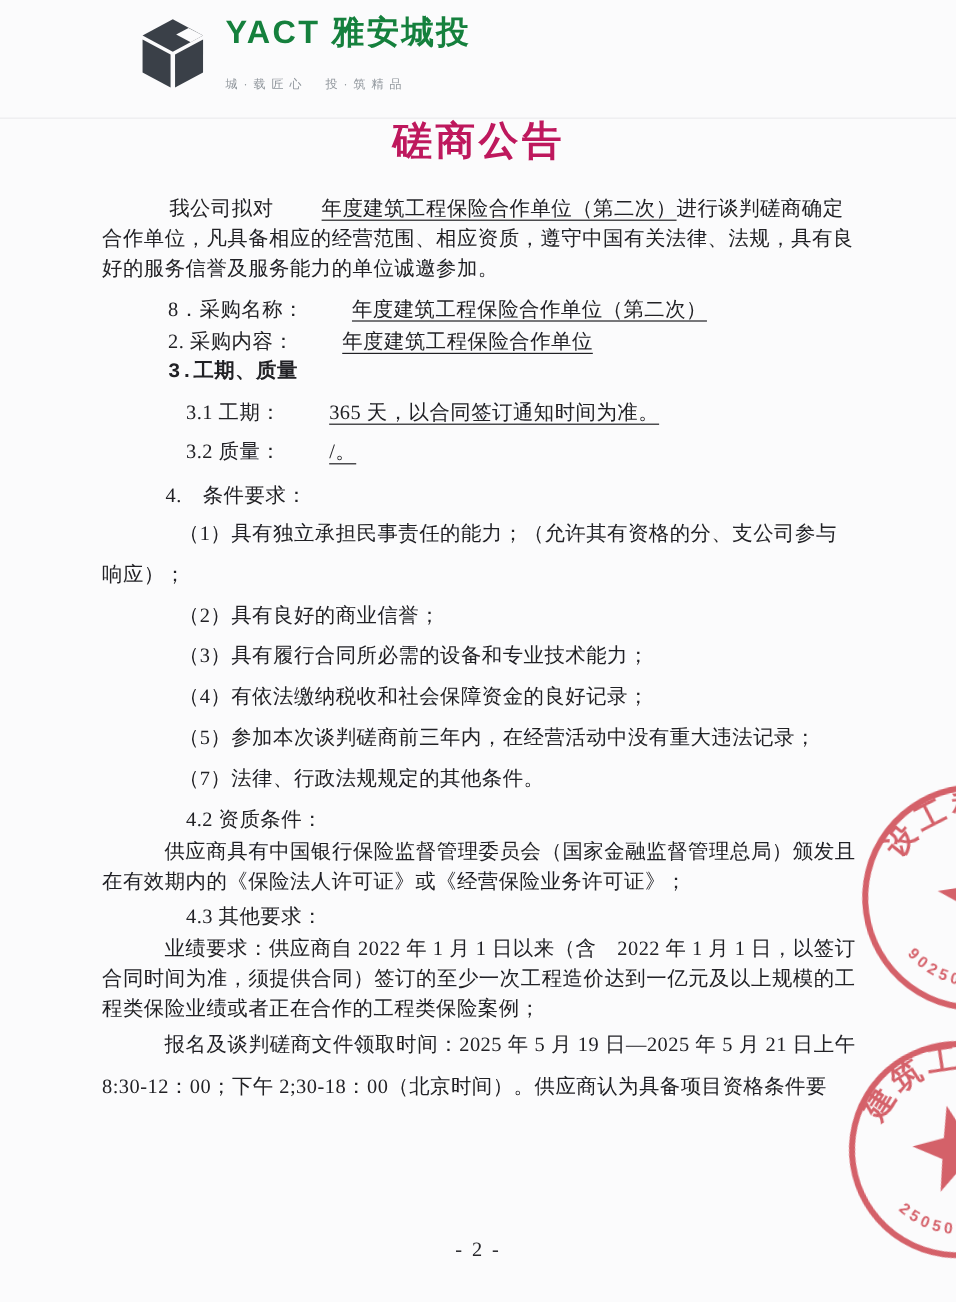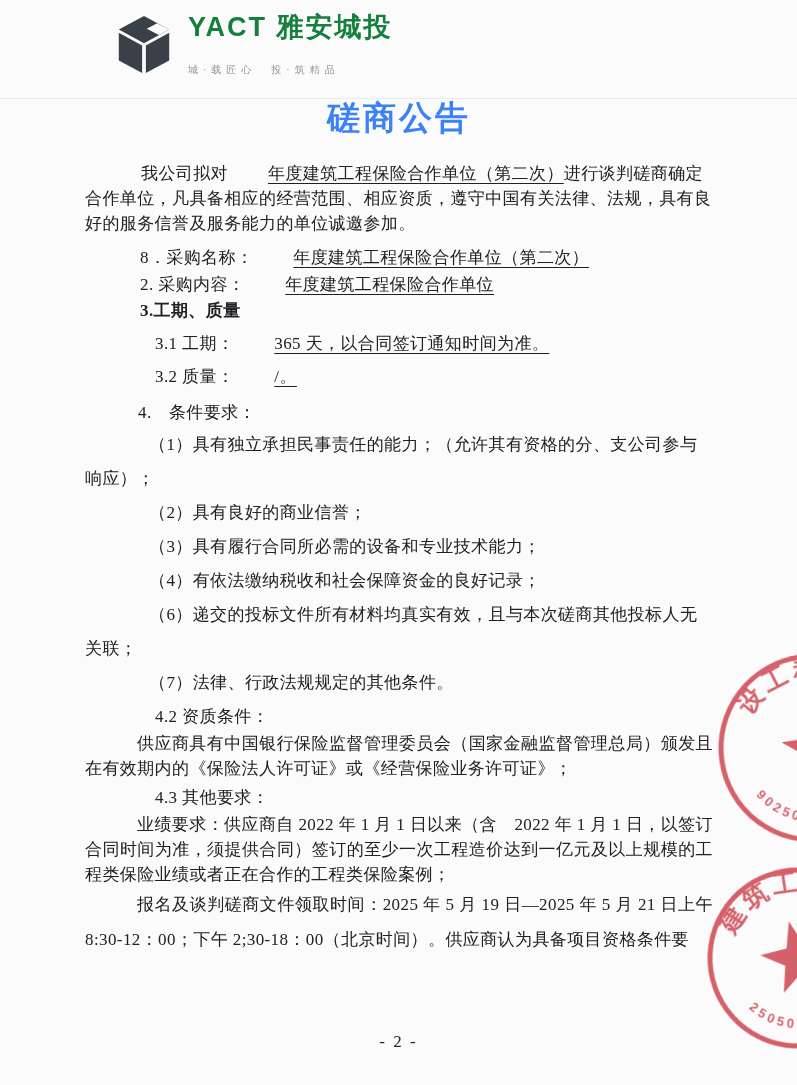--- a/index.html
+++ b/index.html
@@ -12,29 +12,29 @@
              background:#ebebee;}
   
   .logo{position:absolute;top:12px;left:116px;display:flex;align-items:center;gap:16px;
         font-family:"Liberation Sans","DejaVu Sans",sans-serif;}
   .cube{width:56px;height:60px;display:block;}
   .logo-name{font-size:27px;font-weight:bold;color:#15803d;letter-spacing:2px;line-height:30px;}
   .logo-tagline{font-size:10px;color:#8f959b;letter-spacing:5px;margin-top:21px;}
   
   .content{position:absolute;top:95px;left:85px;width:628px;
            font-size:17px;line-height:25px;letter-spacing:.4px;}
-  .title{margin:0;font-size:33px;line-height:46px;font-weight:bold;color:#3b82f6;
+  .title{margin:0;font-size:33px;line-height:46px;font-weight:bold;color:#be185d;
          text-align:center;letter-spacing:3px;}
   p{margin:0;}
   .intro{margin-top:20px;text-indent:56px;}
   .u{text-decoration:underline;text-underline-offset:4px;margin-left:40px;}
   .u-ext{padding-right:16px;}
   .li-a{margin:9px 0 0 55px;}
   .li-a2{margin:2px 0 0 55px;}
-  .li-a3{margin:1px 0 0 55px;font-weight:600;}
+  .li-a3{margin:1px 0 0 55px;font-weight:600;font-family:Liberation Mono, monospace;}
   .li-b{margin:8px 0 0 70px;}
   .li-req{margin:11px 0 0 53px;font-weight:normal;}
   .li-qual{margin:7px 0 0 70px;}
   .cond{line-height:34px;text-indent:64px;}
   .cond-first{margin-top:3px;}
   .sub-label{margin:4px 0 0 70px;}
   .p-normal{line-height:25px;text-indent:52px;margin-top:2px;text-align:justify;}
   .p-signup{line-height:35px;text-indent:52px;text-align:justify;}
   
   .stamp{position:absolute;width:220px;height:220px;opacity:.8;
@@ -85,21 +85,21 @@
 
     <p class="li-b"><span>3.2 质量：</span><span class="u u-ext">/。</span></p>
 
     <p class="li-req">4.　条件要求：</p>
 
 
     <p class="cond cond-first">（1）具有独立承担民事责任的能力；（允许其有资格的分、支公司参与响应）；</p>
     <p class="cond">（2）具有良好的商业信誉；</p>
     <p class="cond">（3）具有履行合同所必需的设备和专业技术能力；</p>
     <p class="cond">（4）有依法缴纳税收和社会保障资金的良好记录；</p>
-    <p class="cond">（6）递交的投标文件所有材料均真实有效，且与本次磋商其他投标人无关联；</p>
+    <p class="cond">（5）参加本次谈判磋商前三年内，在经营活动中没有重大违法记录；</p>
     <p class="cond">（7）法律、行政法规规定的其他条件。</p>
 
     <p class="sub-label">4.2 资质条件：</p>
     <p class="p-normal">供应商具有中国银行保险监督管理委员会（国家金融监督管理总局）颁发且在有效期内的《保险法人许可证》或《经营保险业务许可证》；</p>
 
     <p class="sub-label">4.3 其他要求：</p>
     <p class="p-normal">业绩要求：供应商自 2022 年 1 月 1 日以来（含　2022 年 1 月 1 日，以签订合同时间为准，须提供合同）签订的至少一次工程造价达到一亿元及以上规模的工程类保险业绩或者正在合作的工程类保险案例；</p>
 
     <p class="p-signup">报名及谈判磋商文件领取时间：2025 年 5 月 19 日—2025 年 5 月 21 日上午 8:30-12：00；下午 2;30-18：00（北京时间）。供应商认为具备项目资格条件要</p>
   </main>

